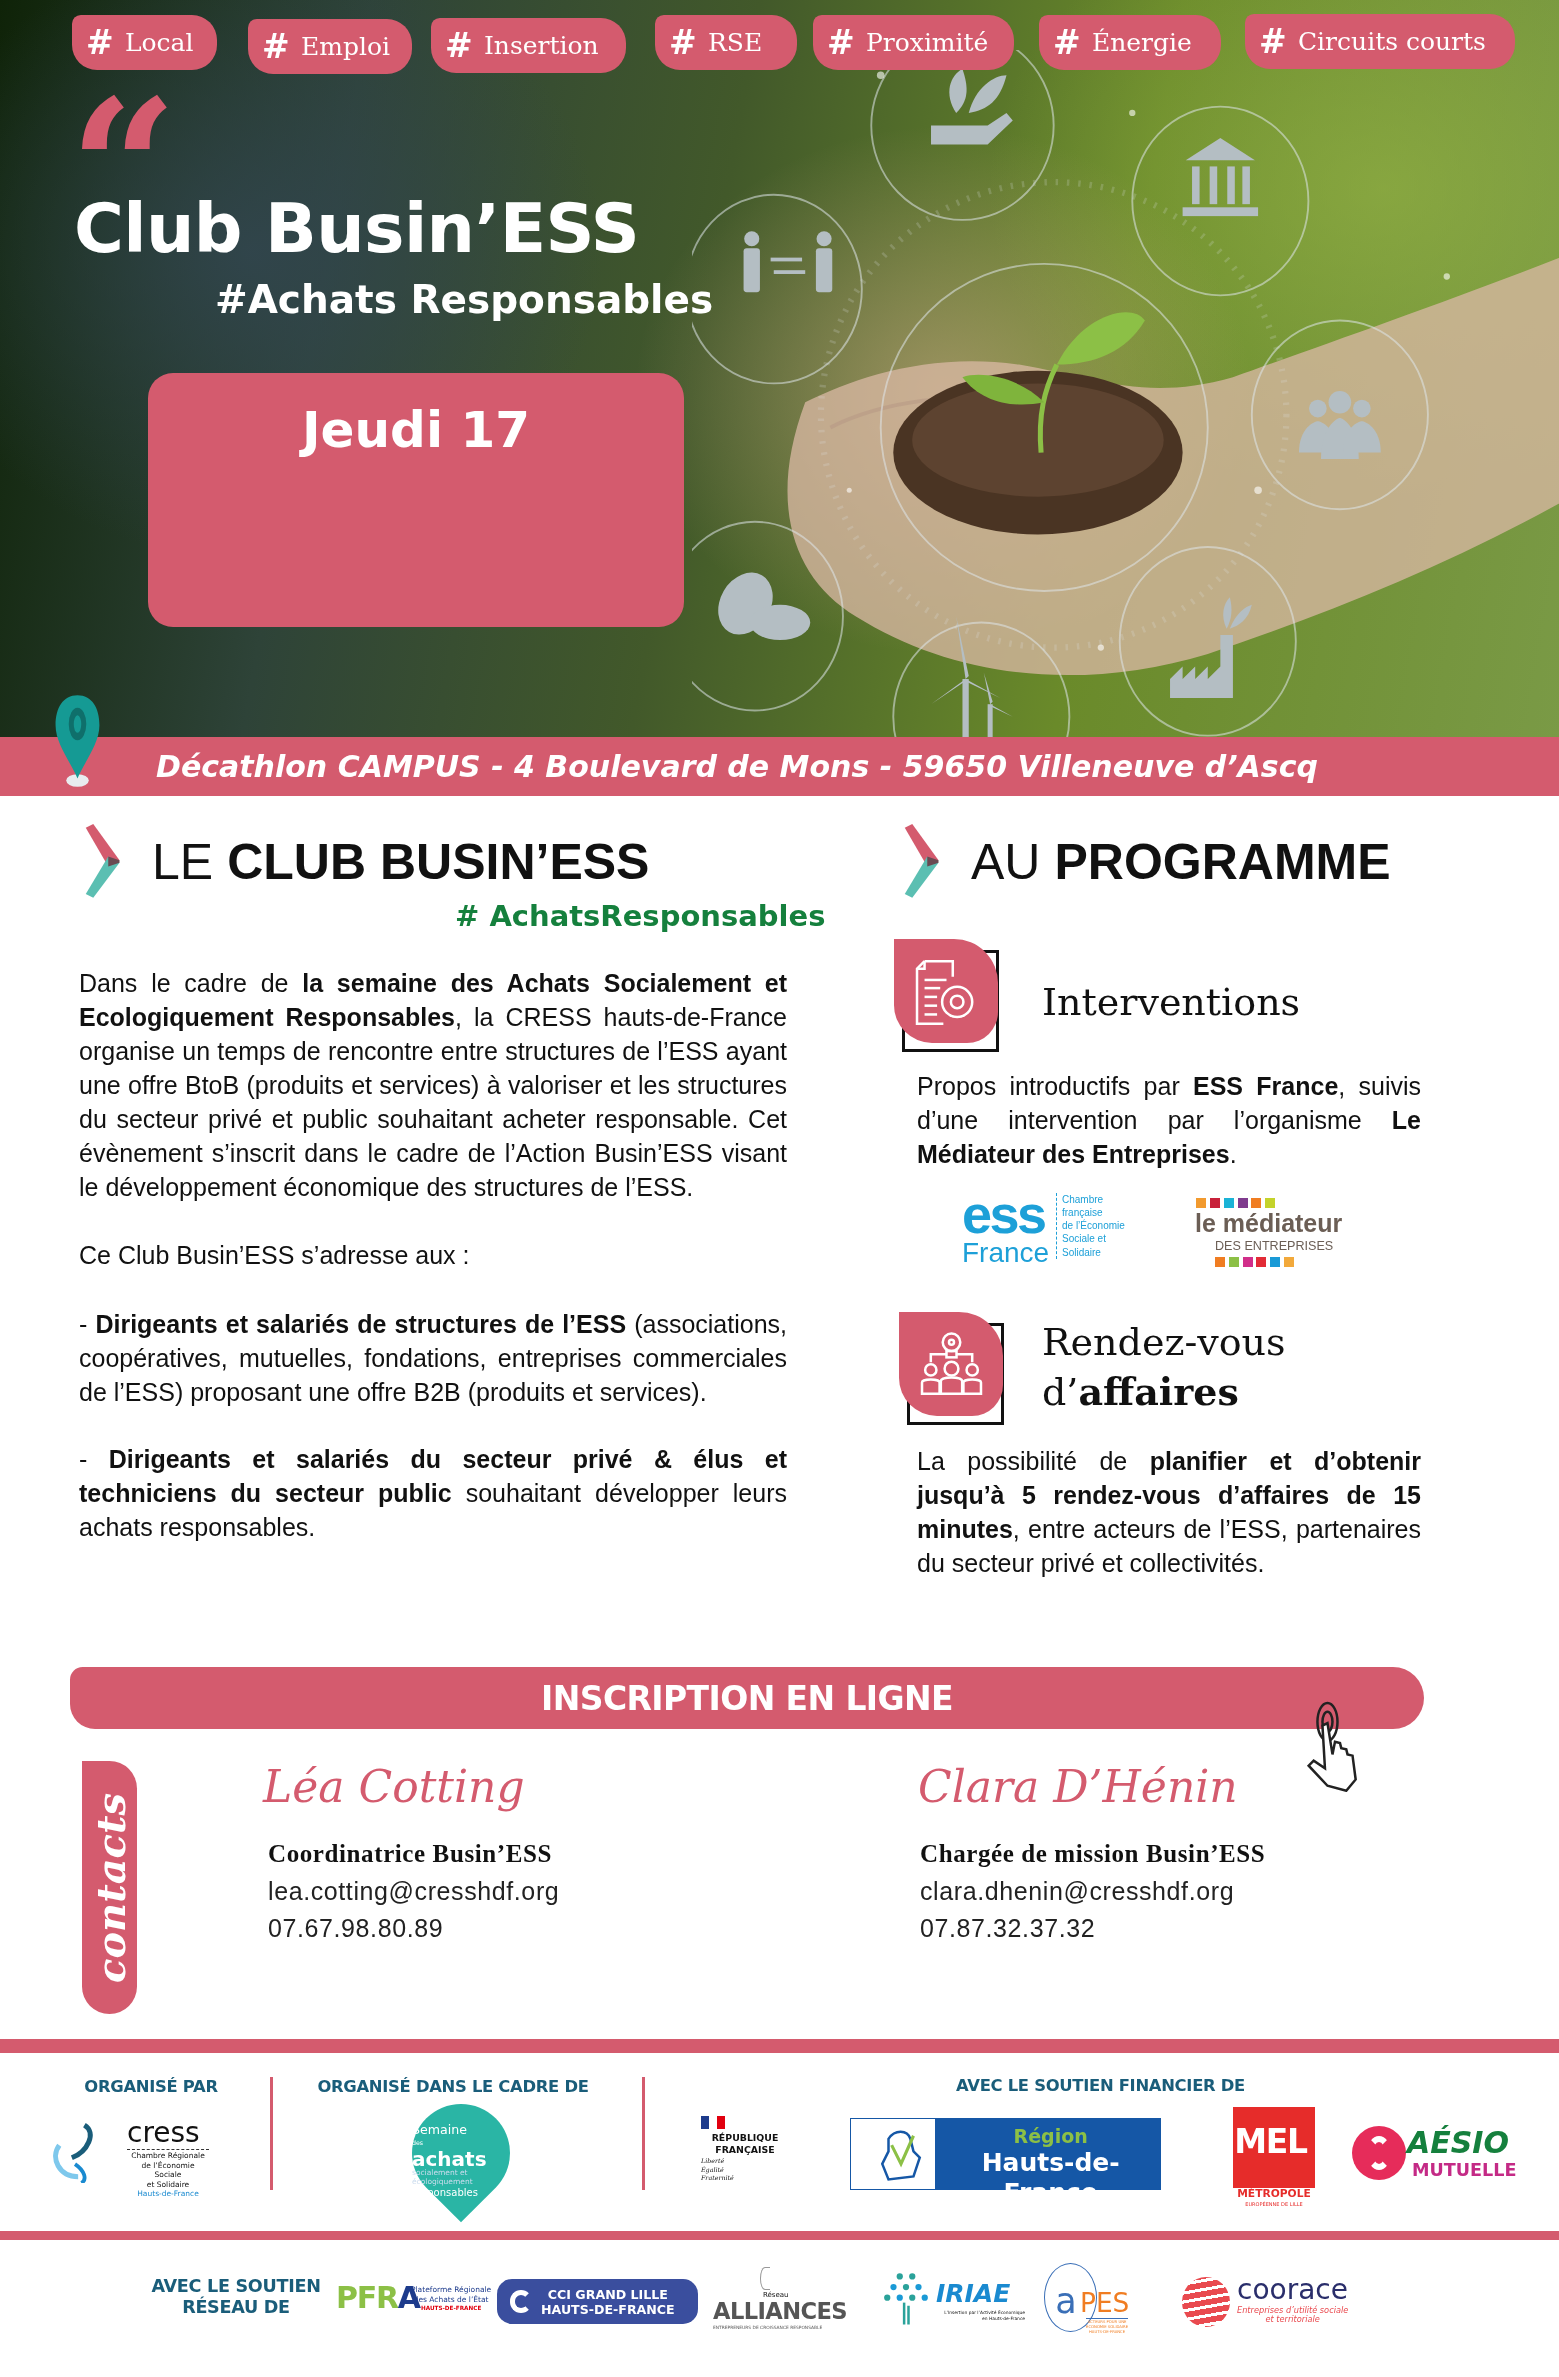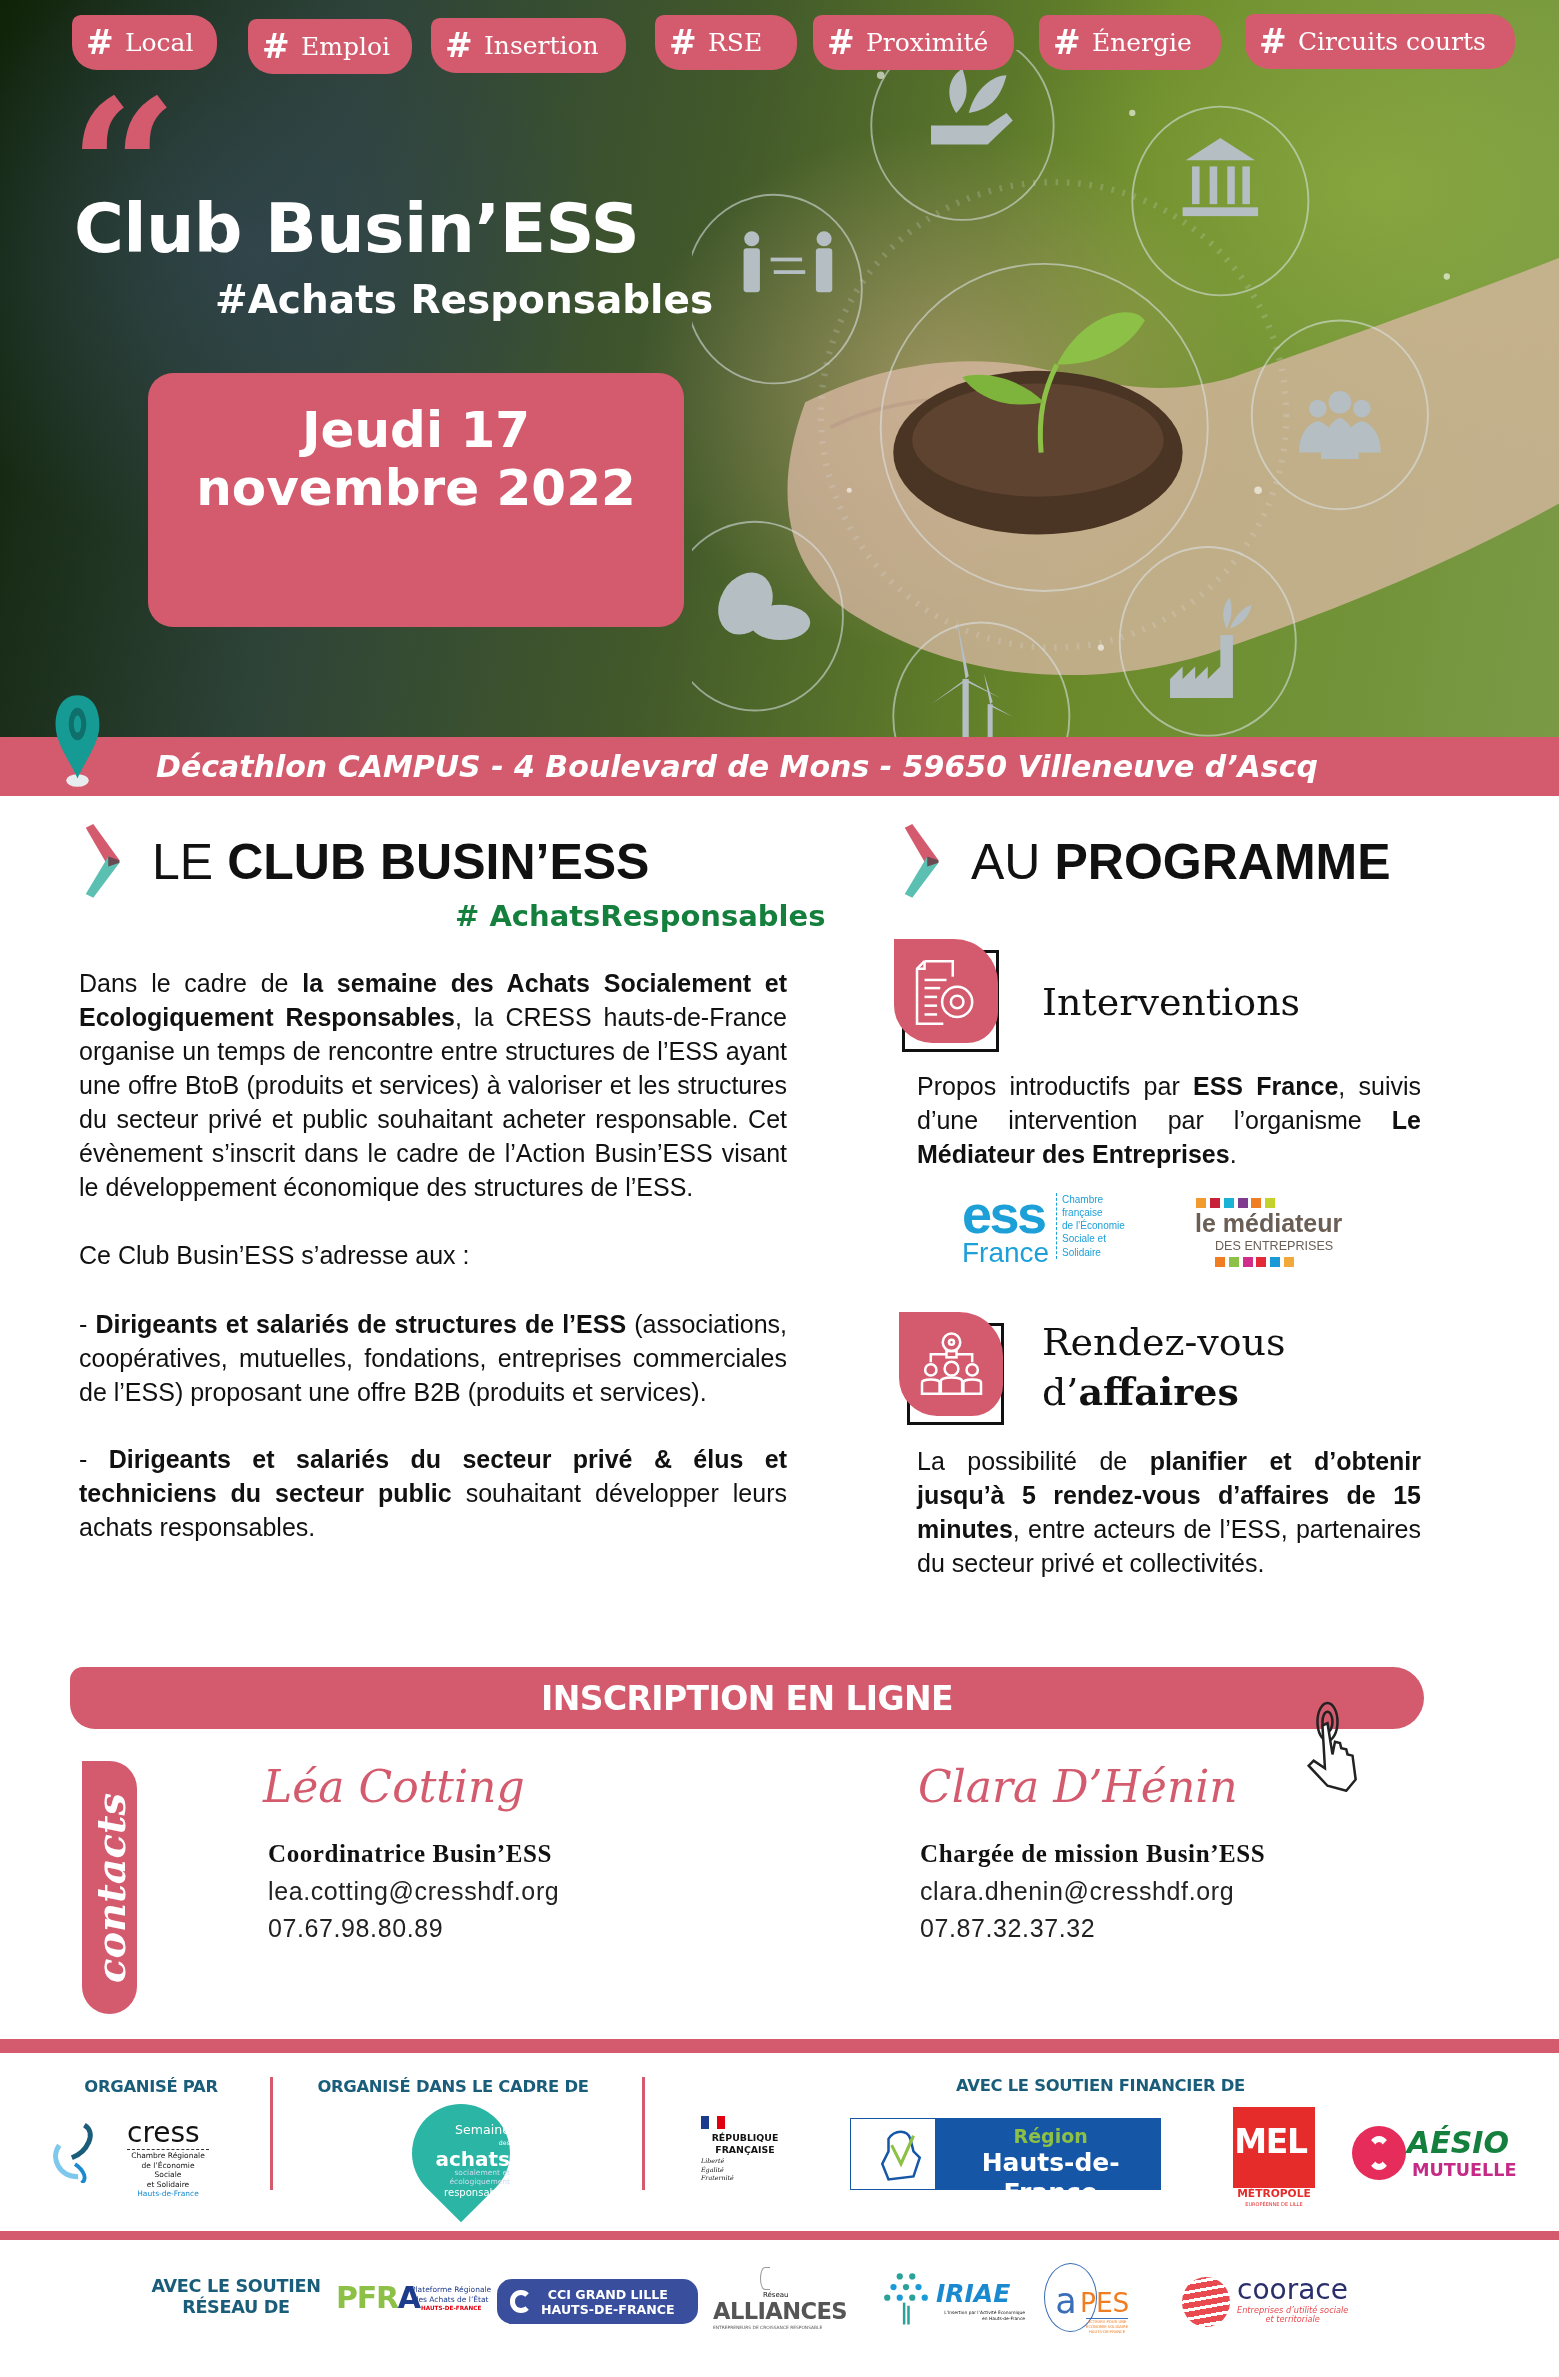--- a/index.html
+++ b/index.html
@@ -226,21 +226,20 @@
         <span>Circuits courts</span>
       </div>
   </div>
 
   <div class="quote-mark">“</div>
   <div class="hero-title">Club Busin’ESS</div>
   <div class="hero-subtitle">#Achats Responsables</div>
 
   <div class="date-box">
     <div>Jeudi 17</div>
-    <div>novembre 2022</div>
   </div>
 </section>
 
 <div class="address-bar">
   <span>Décathlon CAMPUS - 4 Boulevard de Mons - 59650 Villeneuve d’Ascq</span>
 </div>
 <svg class="pin" viewBox="0 0 90 150">
   <ellipse cx="45" cy="138" rx="18" ry="10" fill="#e8ecef"></ellipse>
   <path d="M45 2 C 22 2, 10 22, 10 50 C 10 80, 35 110, 45 135 C 55 110, 80 80, 80 50 C 80 22, 68 2, 45 2 Z" fill="#159a94"></path>
   <ellipse cx="45" cy="48" rx="14" ry="26" fill="#0f6f6b"></ellipse>
@@ -398,21 +397,21 @@
   <div class="logo-text" style="position:absolute;left:74px;top:29px;font-size:7.5px;line-height:9.4px;border-top:0.6px dashed #333;padding-top:1.3px;width:82px;">
     <div>Chambre Régionale</div>
     <div>de l’Économie Sociale</div>
     <div>et Solidaire</div>
     <div style="color:#1a8ad0;">Hauts-de-France</div>
   </div>
 </div>
 
 <div class="logo" style="left:412px;top:2104px;width:101px;height:110px;">
   <div style="position:absolute;left:0;top:0;width:98px;height:98px;background:#2ab5a5;border-radius:50% 50% 50% 0;transform:rotate(-45deg);"></div>
-  <div class="logo-text" style="position:absolute;left:0;top:7.5px;width:98px;text-align:right;color:#fff;line-height:12.6px;">
+  <div class="logo-text" style="position:absolute;left:0;top:7.5px;width:98px;text-align:left;color:#fff;line-height:12.6px;">
     <div style="font-size:6.3px;">La</div>
     <div style="font-size:12.6px;">Semaine</div>
     <div style="font-size:6.3px;">des</div>
     <div style="font-size:20px;font-weight:bold;line-height:20px;">achats</div>
     <div style="font-size:7.5px;line-height:8.8px;color:#cde;">socialement et</div>
     <div style="font-size:7.5px;line-height:8.8px;color:#cde;">écologiquement</div>
     <div style="font-size:10px;line-height:11.3px;">responsables</div>
   </div>
 </div>
 

